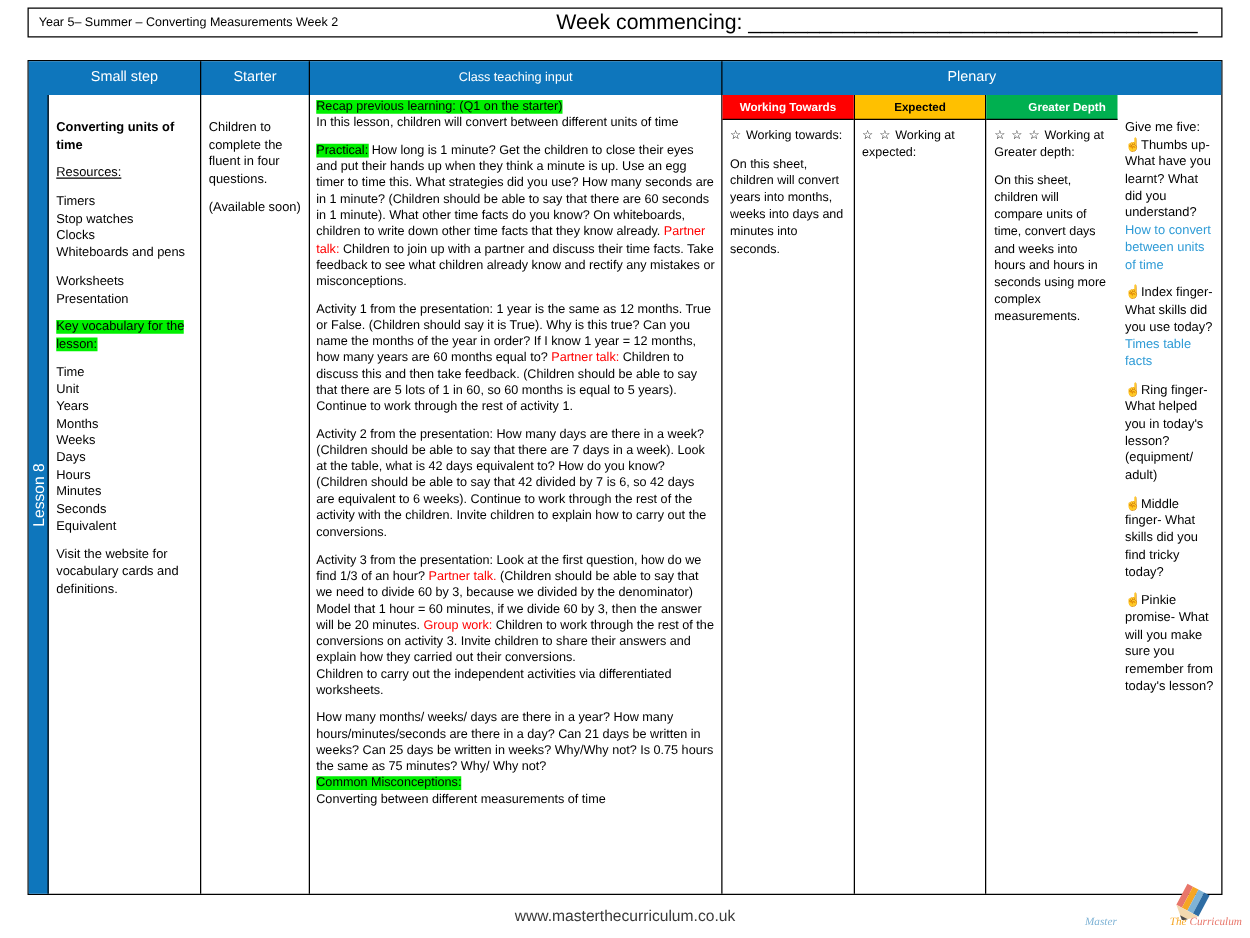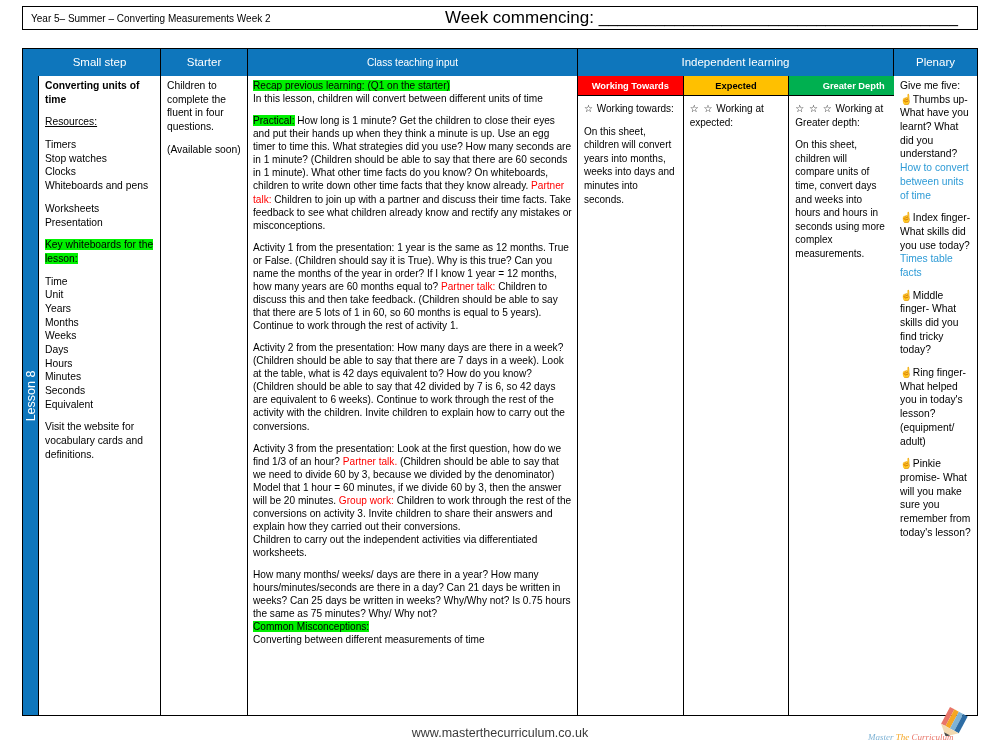--- a/index.html
+++ b/index.html
@@ -44,21 +44,21 @@
   }
   .spine-label {
     position: absolute; left: 50%; top: 50%;
     transform: translate(-50%,-50%) rotate(-90deg);
     transform-origin: center center;
     color: #ffffff; font-size: 12.5px; white-space: nowrap;
   }
 
   .col {
     border-right: 1px solid #000;
-    padding: 3px 6px 4px 6px;
+    padding: 20px 6px 4px 6px;
     font-size: 10.3px; line-height: 1.33;
     overflow: hidden;
   }
   .col:last-child { border-right: none; }
 
   .c-small   { width: 122px; flex: 0 0 122px; }
   .c-starter { width: 87px;  flex: 0 0 87px;  }
   .c-teach   { width: 330px; flex: 0 0 330px; padding: 3px 5px; font-size: 10.1px; line-height: 1.295; }
   .c-ind     { width: 316px; flex: 0 0 316px; padding: 0; display: flex; }
   .c-plen    { flex: 1 1 auto; }
@@ -94,59 +94,58 @@
   .site {
     position: absolute; left: 0; top: 726px; width: 1000px;
     text-align: center; font-size: 12.5px; color: #3a3a3a;
   }
   .logo { position: absolute; left: 866px; top: 706px; width: 130px; height: 42px; }
   .logo-text {
     position: absolute; left: 2px; top: 26px;
     font-size: 9px; font-family: "Liberation Serif", serif; font-style: italic;
     white-space: nowrap;
   }
-  .lt1 { color: #7FB3D5; font-style: italic; } .lt2 { color: #F5A623; } .lt3 { color: #E8766A; }
+  .lt1 { color: #7FB3D5; font-style: italic; } .lt2 { color: #F5A623; margin-left: 40px; } .lt3 { color: #E8766A; }
 </style>
 </head>
 <body>
 
 <div class="page">
 
   <div class="titlebar">
     <span class="title-left">Year 5– Summer – Converting Measurements  Week 2</span>
     <span class="title-right">Week commencing: ______________________________________</span>
   </div>
 
   <div class="table">
 
     <div class="hdr-row">
       <div class="hdr-spine"></div>
       <div class="hdr-cell c-small">Small step</div>
       <div class="hdr-cell c-starter">Starter</div>
       <div class="hdr-cell c-teach">Class teaching input</div>
-      <div class="hdr-cell c-ind" style="display:flex;align-items:center;justify-content:center">Independent learning</div>
       <div class="hdr-cell c-plen">Plenary</div>
     </div>
 
     <div class="body-row">
 
       <div class="spine">
         <span class="spine-label">Lesson 8</span>
       </div>
 
       <div class="col c-small">
         <p class="bold">Converting units of time</p>
         <p class="ul">Resources:</p>
         <p style="white-space:pre-line">Timers
 Stop watches
 Clocks
 Whiteboards and pens</p>
         <p style="white-space:pre-line">Worksheets
 Presentation</p>
-        <p><span class="hl">Key whiteboards for the lesson:</span></p>
+        <p><span class="hl">Key vocabulary for the lesson:</span></p>
         <p class="vocab" style="white-space:pre-line">Time
 Unit
 Years
 Months
 Weeks
 Days
 Hours
 Minutes
 Seconds
 Equivalent</p>
@@ -212,23 +211,23 @@
 
       <div class="col c-plen">
         <p class="tight">Give me five:</p>
 
         <p class="tight"><span>☝</span><span>Thumbs up- What have you learnt? What did you understand?</span></p>
         <p><span class="blue">How to convert between units of time</span></p>
 
         <p class="tight"><span>☝</span><span>Index finger- What skills did you use today?</span></p>
         <p><span class="blue">Times table facts</span></p>
 
+        <p><span>☝</span><span>Ring finger- What helped you in today's lesson? (equipment/ adult)</span></p>
+
         <p><span>☝</span><span>Middle finger- What skills did you find tricky today?</span></p>
-
-        <p><span>☝</span><span>Ring finger- What helped you in today's lesson? (equipment/ adult)</span></p>
 
         <p><span>☝</span><span>Pinkie promise- What will you make sure you remember from today's lesson?</span></p>
       </div>
 
     </div>
   </div>
 
   <div class="site">www.masterthecurriculum.co.uk</div>
 
   <div class="logo">

